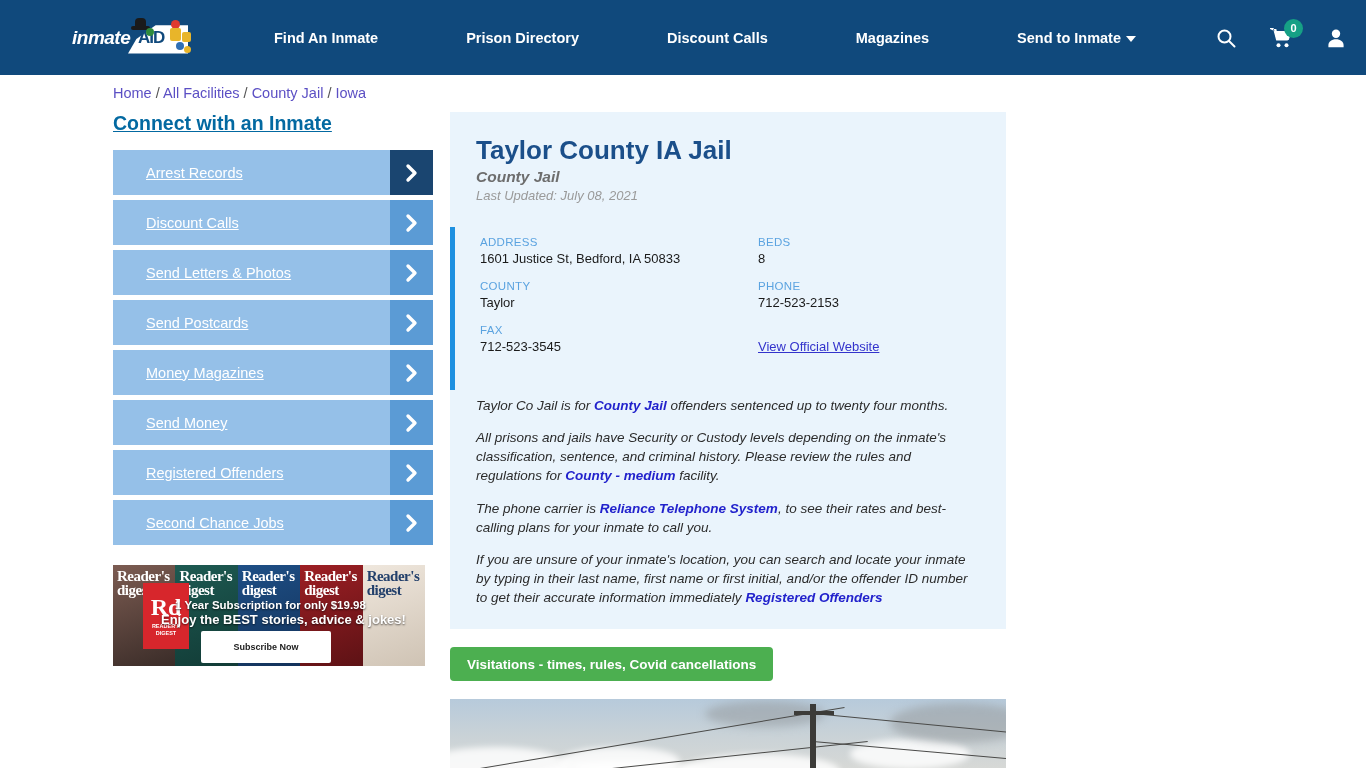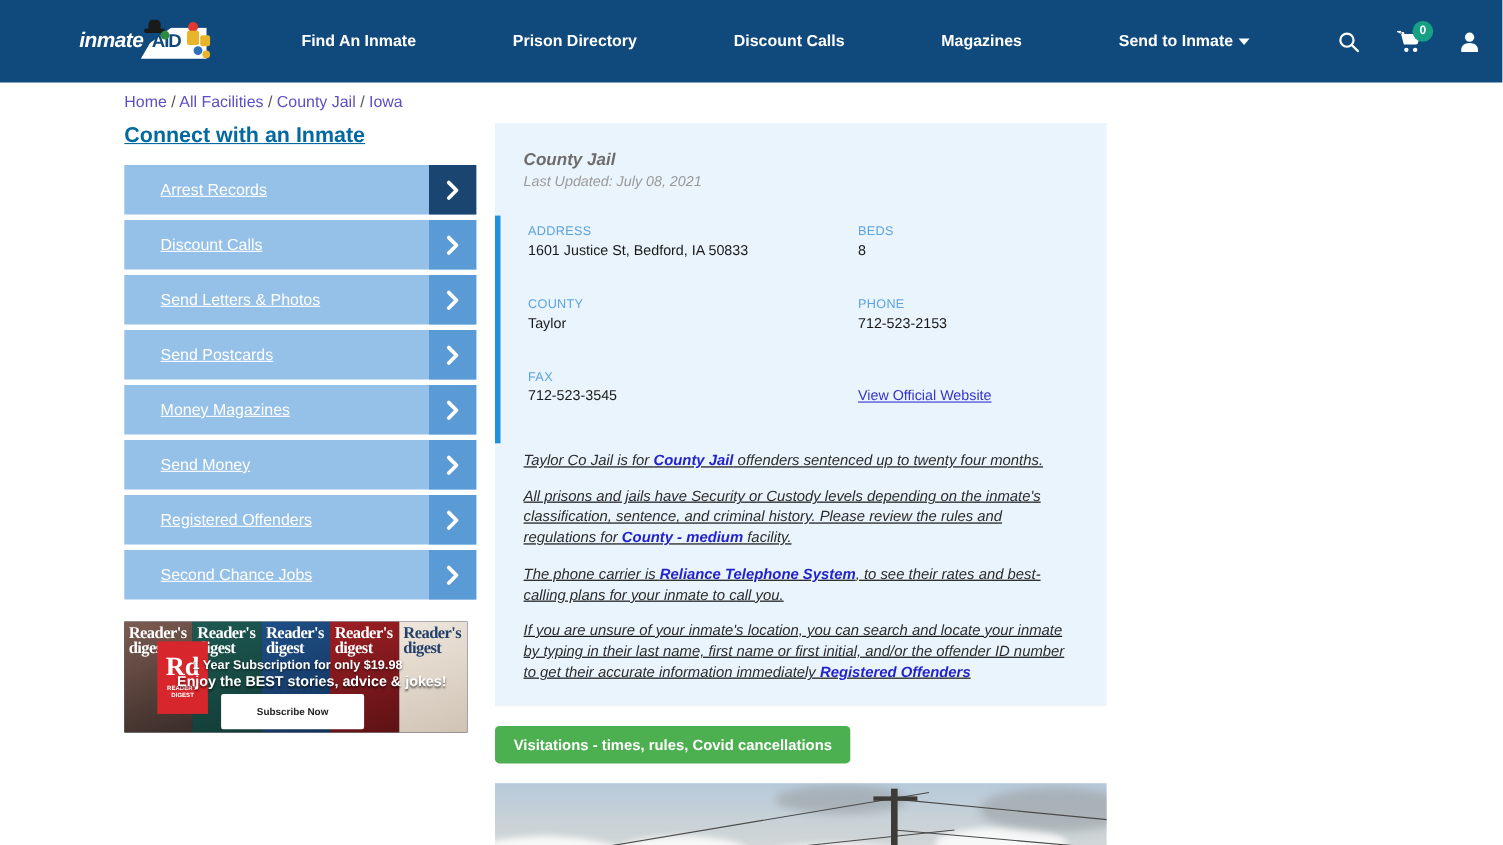--- a/index.html
+++ b/index.html
@@ -174,30 +174,29 @@
     font-size: 13px; font-style: italic; color: #9a9a9a;
     padding: 2px 26px 0 26px;
   }
   .info-wrap {
     margin-top: 24px; padding: 9px 0 22px 0;
     border-left: 5px solid #1e90e0;
   }
   .info-grid {
     display: grid; grid-template-columns: 278px 1fr;
     padding-left: 25px;
-    gap: 22px;
   }
   .info-block { margin-bottom: 14px; }
   .info-label {
     font-size: 11.5px; color: #5ba3e0; letter-spacing: 0.3px;
     margin-bottom: 3px;
   }
   .info-value { font-size: 13px; color: #1a1a1a; }
   .info-value a { color: #3333cc; text-decoration: underline; cursor: pointer; }
-  .desc { padding: 6px 26px 22px 26px; text-decoration: underline; }
+  .desc { padding: 6px 26px 22px 26px; }
   .desc p {
     font-size: 13.5px; font-style: italic; color: #2b2b2b;
     line-height: 1.42; margin-bottom: 13px;
   }
   .desc p:last-child { margin-bottom: 0; }
   .desc a { color: #2222cc; font-weight: bold; text-decoration: none; cursor: pointer; }
 
   .cta-row { display: flex; gap: 26px; margin-top: 18px; }
   .cta-btn {
     background: #4caf50; color: #ffffff;
@@ -390,20 +389,21 @@
     <span class="rd-sub">READER'S DIGEST</span>
   </div>
   <div class="ad-line1">1 Year Subscription for only $19.98</div>
   <div class="ad-line2">Enjoy the BEST stories, advice &amp; jokes!</div>
   <div class="ad-cta">Subscribe Now</div>
 </div>
 
 <div class="main">
 
   <div class="facility-card">
+    <div class="fac-title">Taylor County IA Jail</div>
     <div class="fac-sub">County Jail</div>
     <div class="fac-updated">Last Updated: July 08, 2021</div>
 
     <div class="info-wrap">
       <div class="info-grid">
         <div class="info-block">
           <div class="info-label">ADDRESS</div>
           <div class="info-value">1601 Justice St, Bedford, IA 50833</div>
         </div>
         <div class="info-block">

